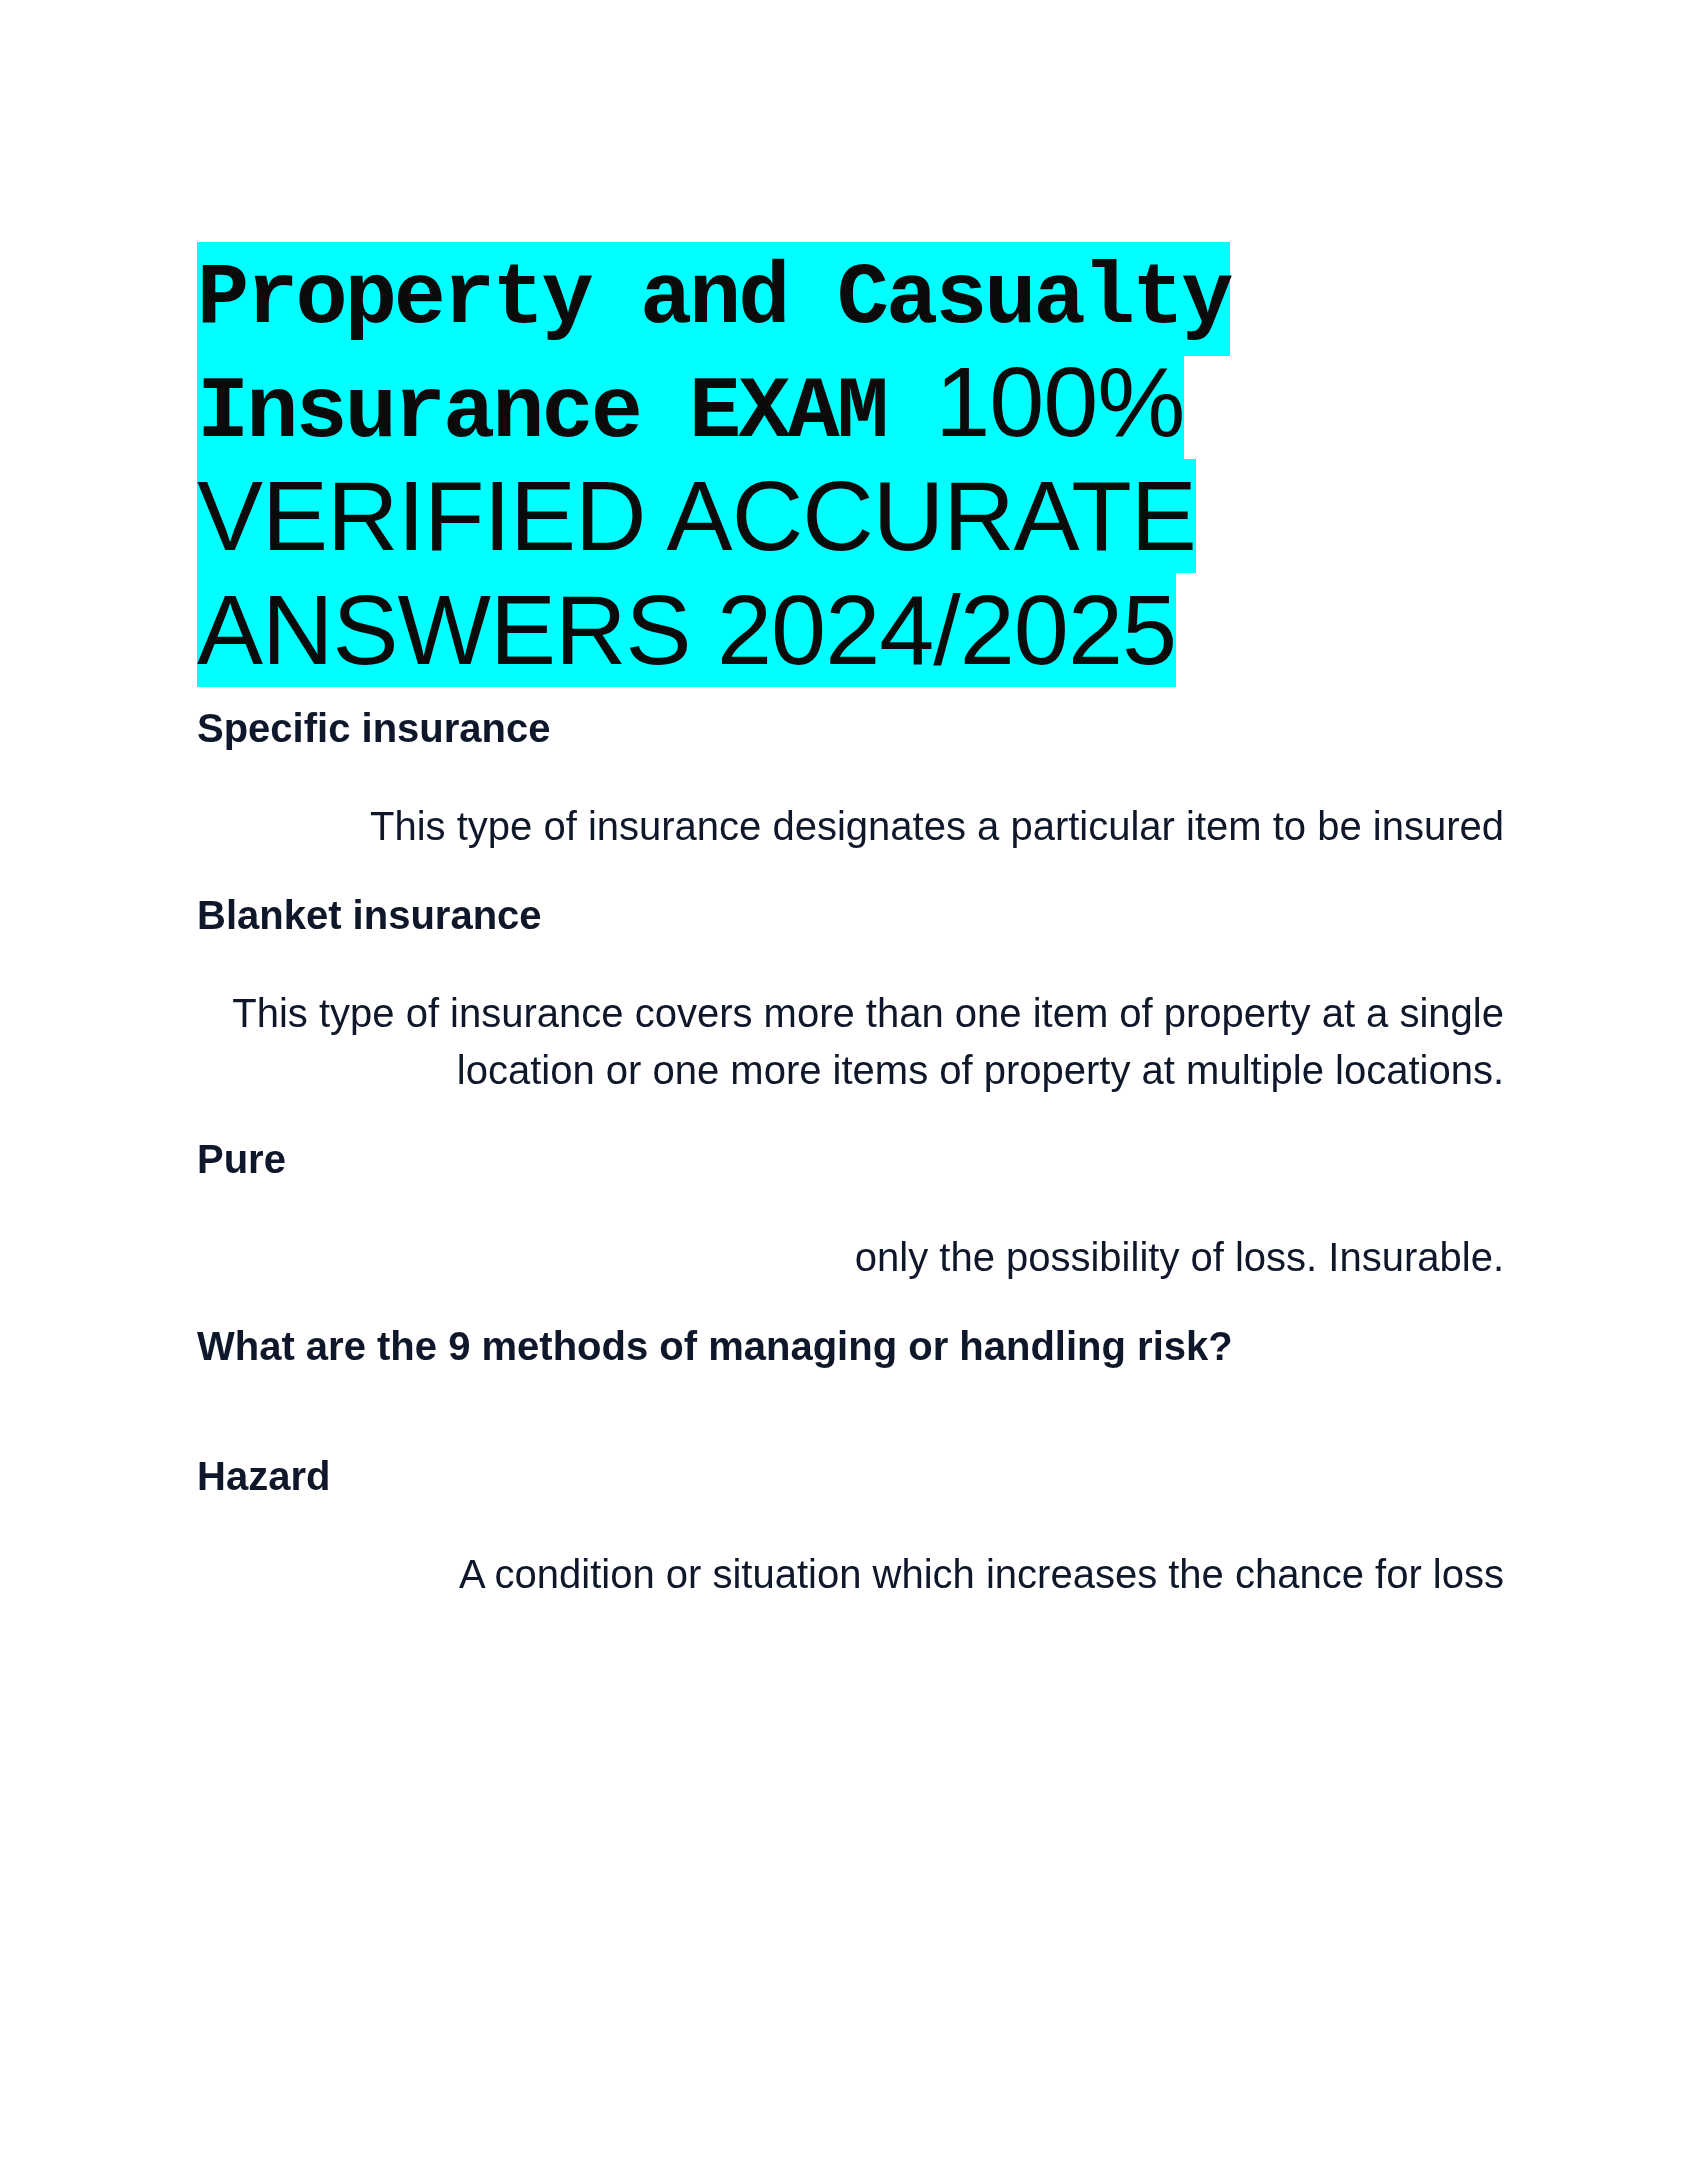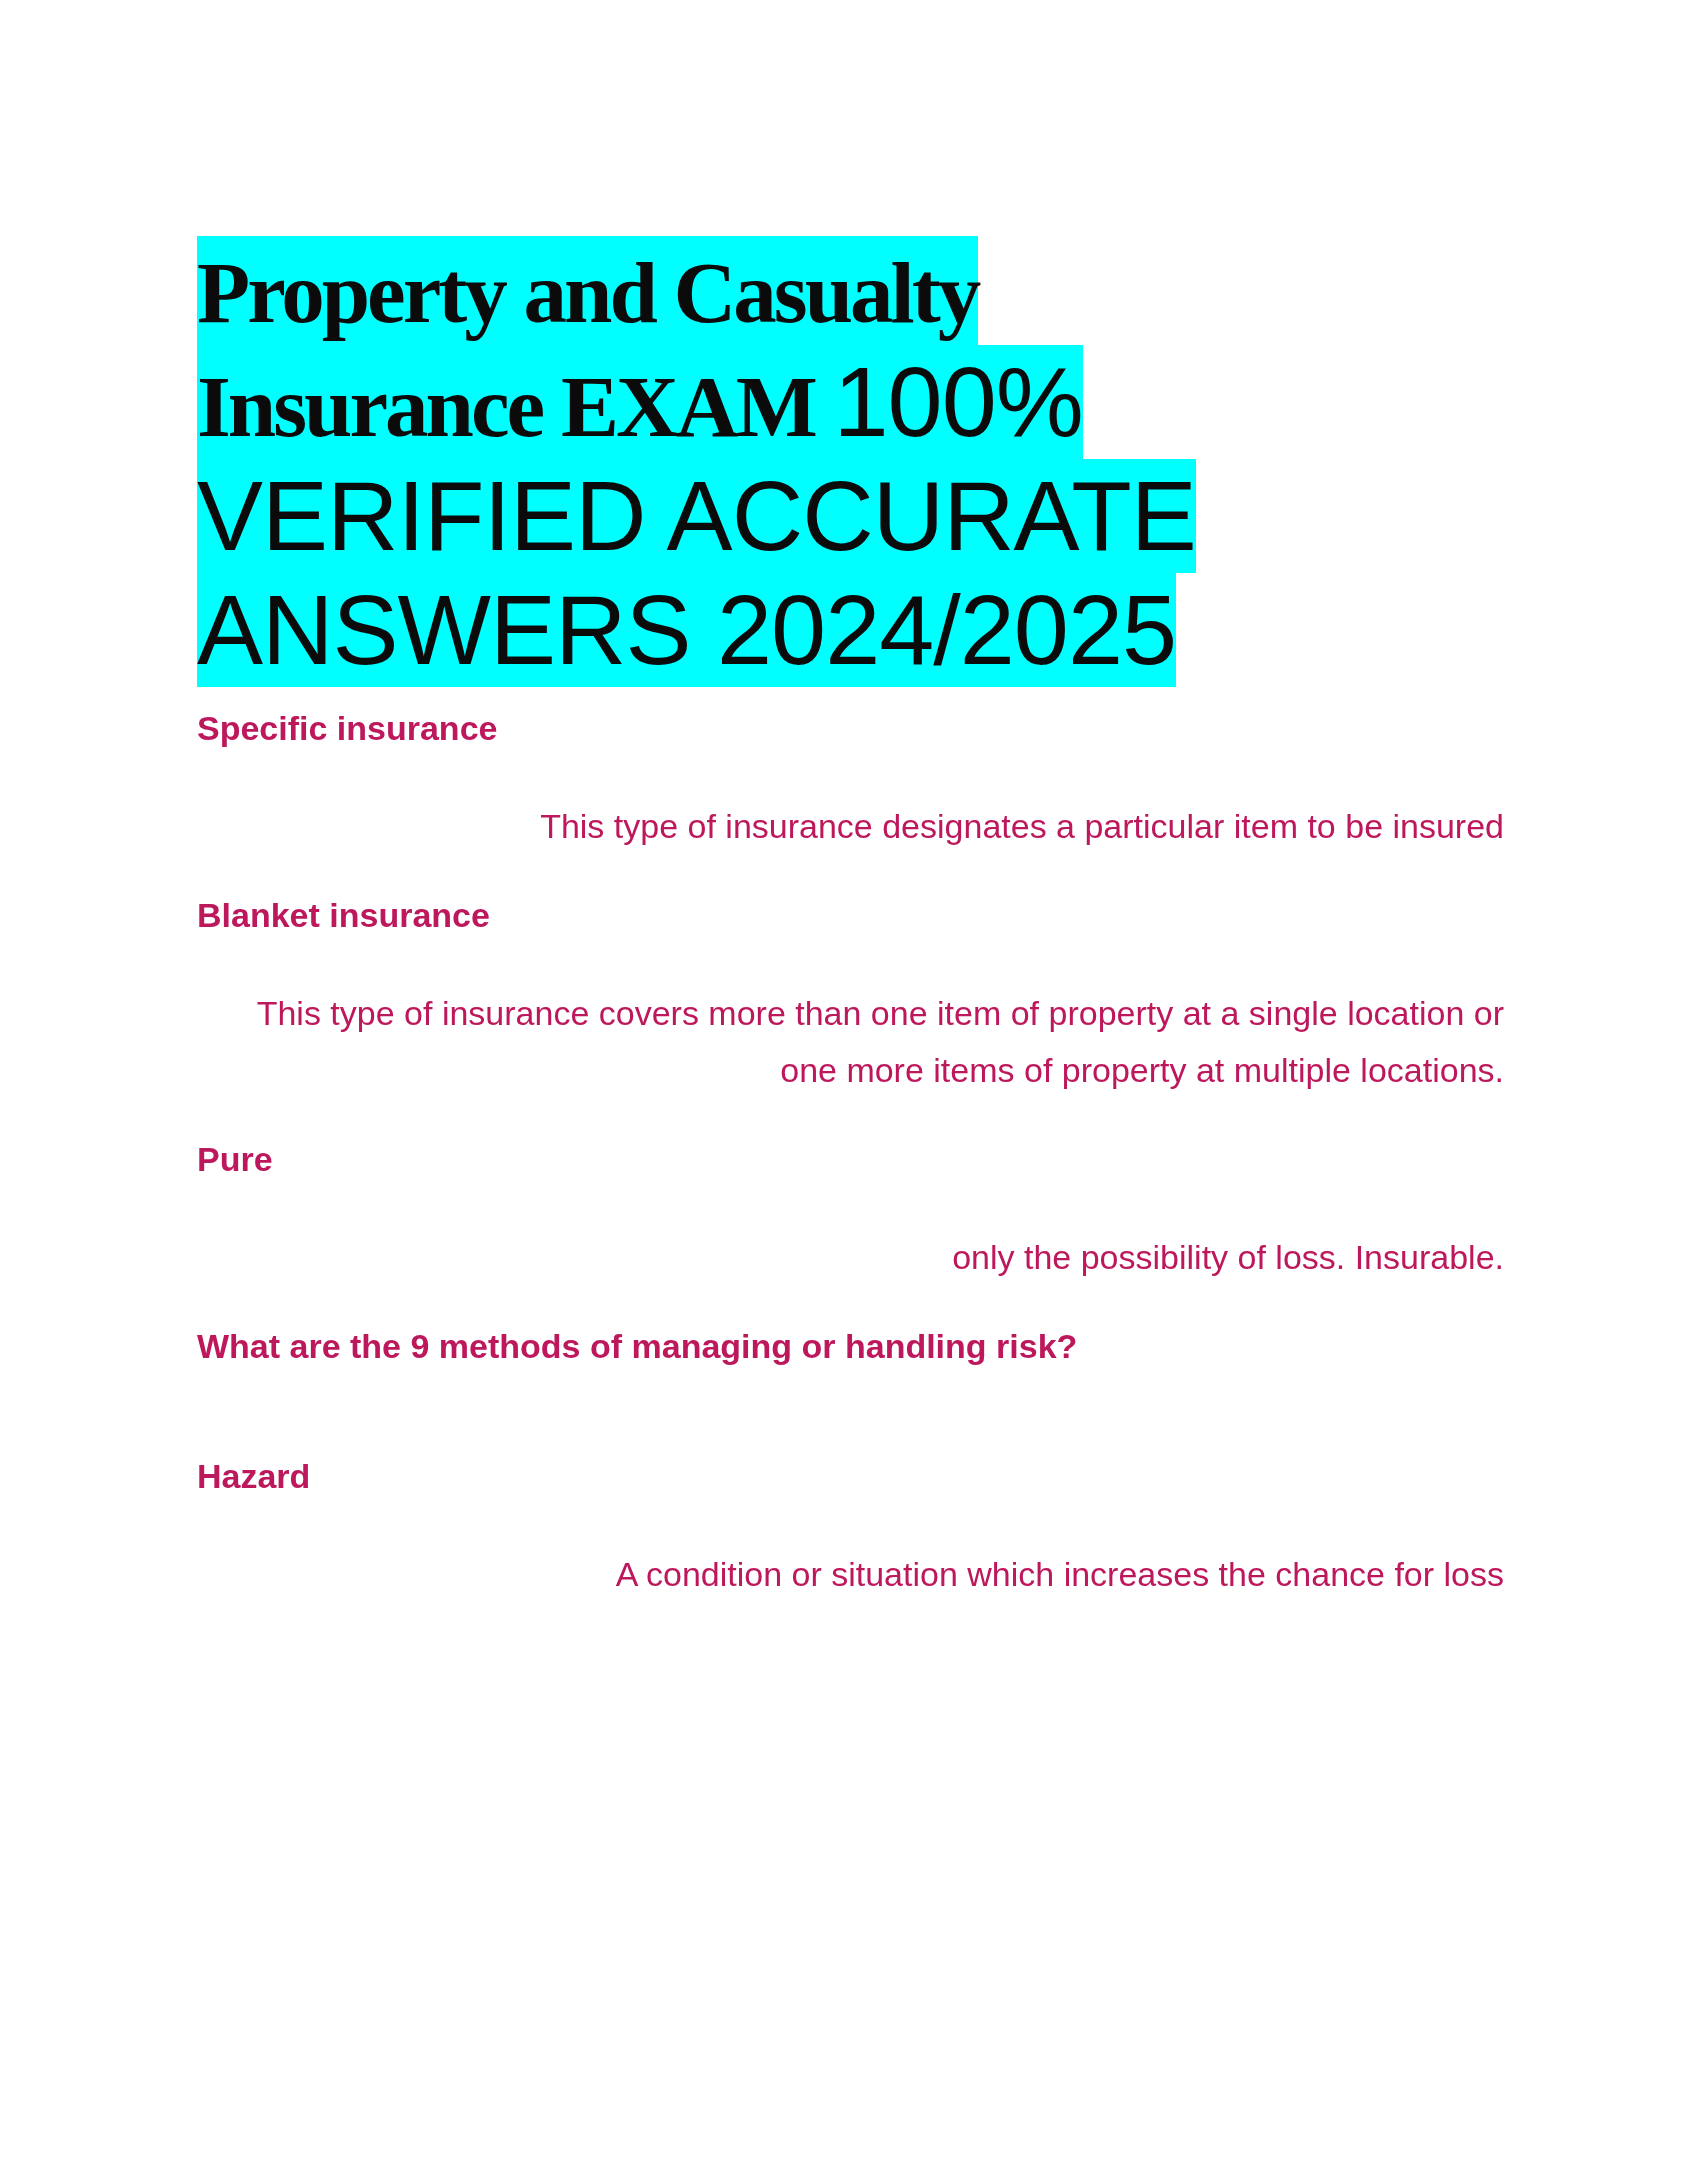--- a/index.html
+++ b/index.html
@@ -1,23 +1,23 @@
 <!DOCTYPE html>
 <html><head>
 <meta charset="utf-8">
 <style>
   html, body { margin: 0; padding: 0; background: #ffffff; }
   body { width: 1683px; height: 2178px; position: relative; overflow: hidden; }
   .page { position: absolute; left: 197px; top: 230px; width: 1307px; }
   .title { margin: 0; font-weight: bold; color: #0b0b0b; font-size: 103px; line-height: 114px; }
   .title-line { display: block; height: 114px; white-space: nowrap; }
   .hl { background: #00ffff; display: inline-block; height: 114px; }
-  .serif { font-family: Liberation Serif, serif; font-size: 87px; letter-spacing: -3px; font-weight: bold; }
+  .serif { font-family: Liberation Mono, monospace; font-size: 87px; letter-spacing: -3px; font-weight: bold; }
   .sans { font-family: "Liberation Sans", sans-serif; font-size: 99px; letter-spacing: -1px; font-weight: normal; }
-  .qa { font-family: "Liberation Sans", sans-serif; color: #be185d; font-size: 34px; }
+  .qa { font-family: "Liberation Sans", sans-serif; color: #0f172a; font-size: 40px; }
   .term { font-weight: bold; margin: 0; line-height: 40px; }
   .def { margin: 0; line-height: 57px; text-align: right; }
   .gap-after-title { height: 22px; }
   .g1 { height: 50px; }
   .g2 { height: 40px; }
 </style>
 </head>
 <body>
 
 <div class="page">

